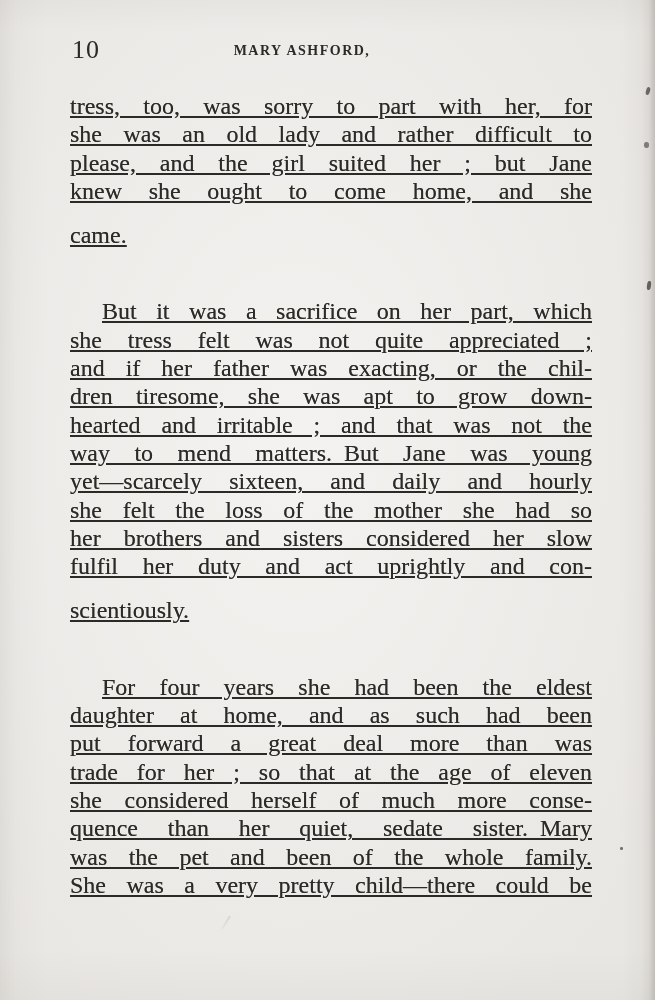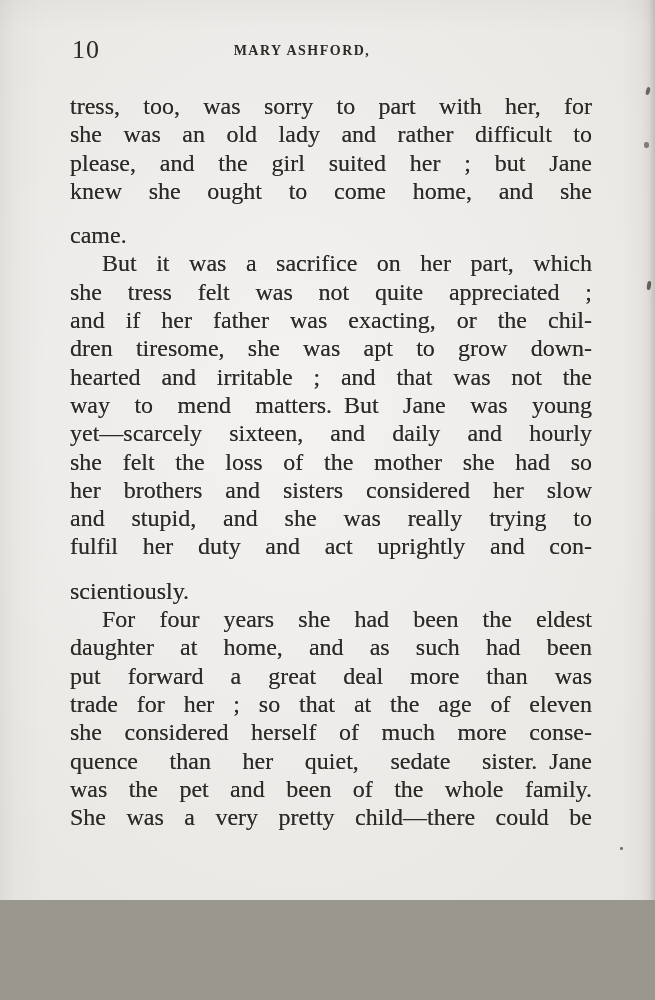--- a/index.html
+++ b/index.html
@@ -1,18 +1,18 @@
 <!DOCTYPE html>
 <html><head>
 <meta charset="utf-8">
 <style>
   html,body{margin:0;padding:0;background:#9a978f;}
   .page{
     position:relative;
-    width:655px;height:900px;
+    width:655px;height:1000px;
     margin:0 auto;
     overflow:hidden;
     background-color:#efedea;
     background-image:
       linear-gradient(270deg,
         rgba(95,90,82,.28) 0px, rgba(95,90,82,.20) 3px,
         rgba(110,105,96,.12) 6px, rgba(120,115,105,.05) 14px,
         rgba(120,115,105,0) 34px),
       linear-gradient(90deg,
         rgba(120,115,105,.10) 0px, rgba(120,115,105,.03) 16px,
@@ -31,31 +31,31 @@
   }
   .running-head{
     position:absolute;left:0;top:43px;width:604px;
     text-align:center;
     font-size:14px;font-weight:bold;
     letter-spacing:1.5px;
   }
   .text-block{
     position:absolute;left:70px;top:92px;width:522px;
   }
-  .paragraph{margin:0;padding:0;}
+  .paragraph{margin:0;padding:0;text-decoration:underline;}
   .line{
     font-size:24px;
     line-height:28.3px;
     text-align:justify;
     text-align-last:justify;
     text-shadow:0 0 .5px rgba(43,42,39,.65);
     white-space:normal;
   }
   .line-left{text-align:right;text-align-last:left;margin-top:16px;}
-  .line-indent{padding-left:32px;}
+  .line-indent{padding-left:32px;margin-top:48px;}
   .speck{position:absolute;background:#57534b;border-radius:45%;}
   .speck-1{left:646px;top:87px;width:4px;height:8px;transform:rotate(14deg);opacity:.85;}
   .speck-2{left:644px;top:142px;width:5px;height:6px;opacity:.7;}
   .speck-3{left:647px;top:281px;width:4px;height:9px;transform:rotate(8deg);opacity:.9;}
   .speck-4{left:620px;top:847px;width:3px;height:3px;opacity:.8;}
   .scratch{
     position:absolute;left:225px;top:915px;width:2px;height:15px;
     background:linear-gradient(180deg,rgba(214,211,204,.9),rgba(214,211,204,.25));
     transform:rotate(32deg);
   }
@@ -80,31 +80,30 @@
       <div class="paragraph">
         <div class="line line-indent">But it was a sacrifice on her part, which</div>
         <div class="line">she tress felt was not quite appreciated ;</div>
         <div class="line">and if her father was exacting, or the chil-</div>
         <div class="line">dren tiresome, she was apt to grow down-</div>
         <div class="line">hearted and irritable ; and that was not the</div>
         <div class="line">way to mend matters. But Jane was young</div>
         <div class="line">yet—scarcely sixteen, and daily and hourly</div>
         <div class="line">she felt the loss of the mother she had so</div>
         <div class="line">her brothers and sisters considered her slow</div>
-        <div class="line">and stupid, and she was really trying to</div>
         <div class="line">fulfil her duty and act uprightly and con-</div>
         <div class="line line-left">scientiously.</div>
       </div>
       <div class="paragraph">
         <div class="line line-indent">For four years she had been the eldest</div>
         <div class="line">daughter at home, and as such had been</div>
         <div class="line">put forward a great deal more than was</div>
         <div class="line">trade for her ; so that at the age of eleven</div>
         <div class="line">she considered herself of much more conse-</div>
-        <div class="line">quence than her quiet, sedate sister. Jane</div>
+        <div class="line">quence than her quiet, sedate sister. Mary</div>
         <div class="line">was the pet and been of the whole family.</div>
         <div class="line">She was a very pretty child—there could be</div>
       </div>
     </main>
 
   <div class="speck speck-1"></div>
   <div class="speck speck-2"></div>
   <div class="speck speck-3"></div>
   <div class="speck speck-4"></div>
   <div class="scratch"></div>

